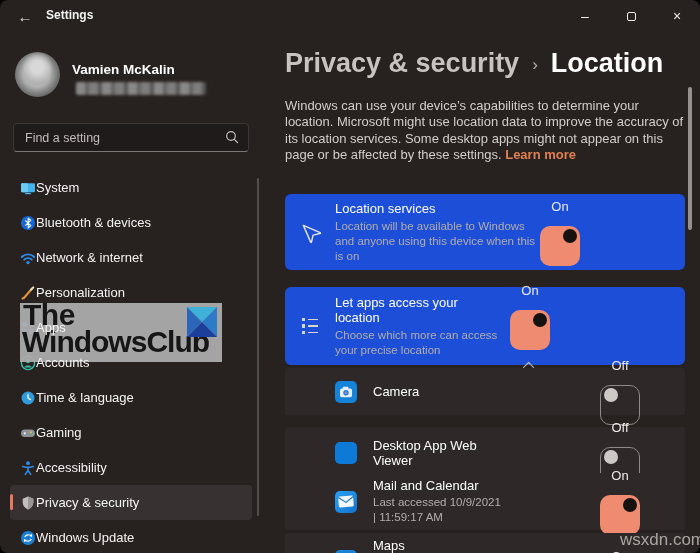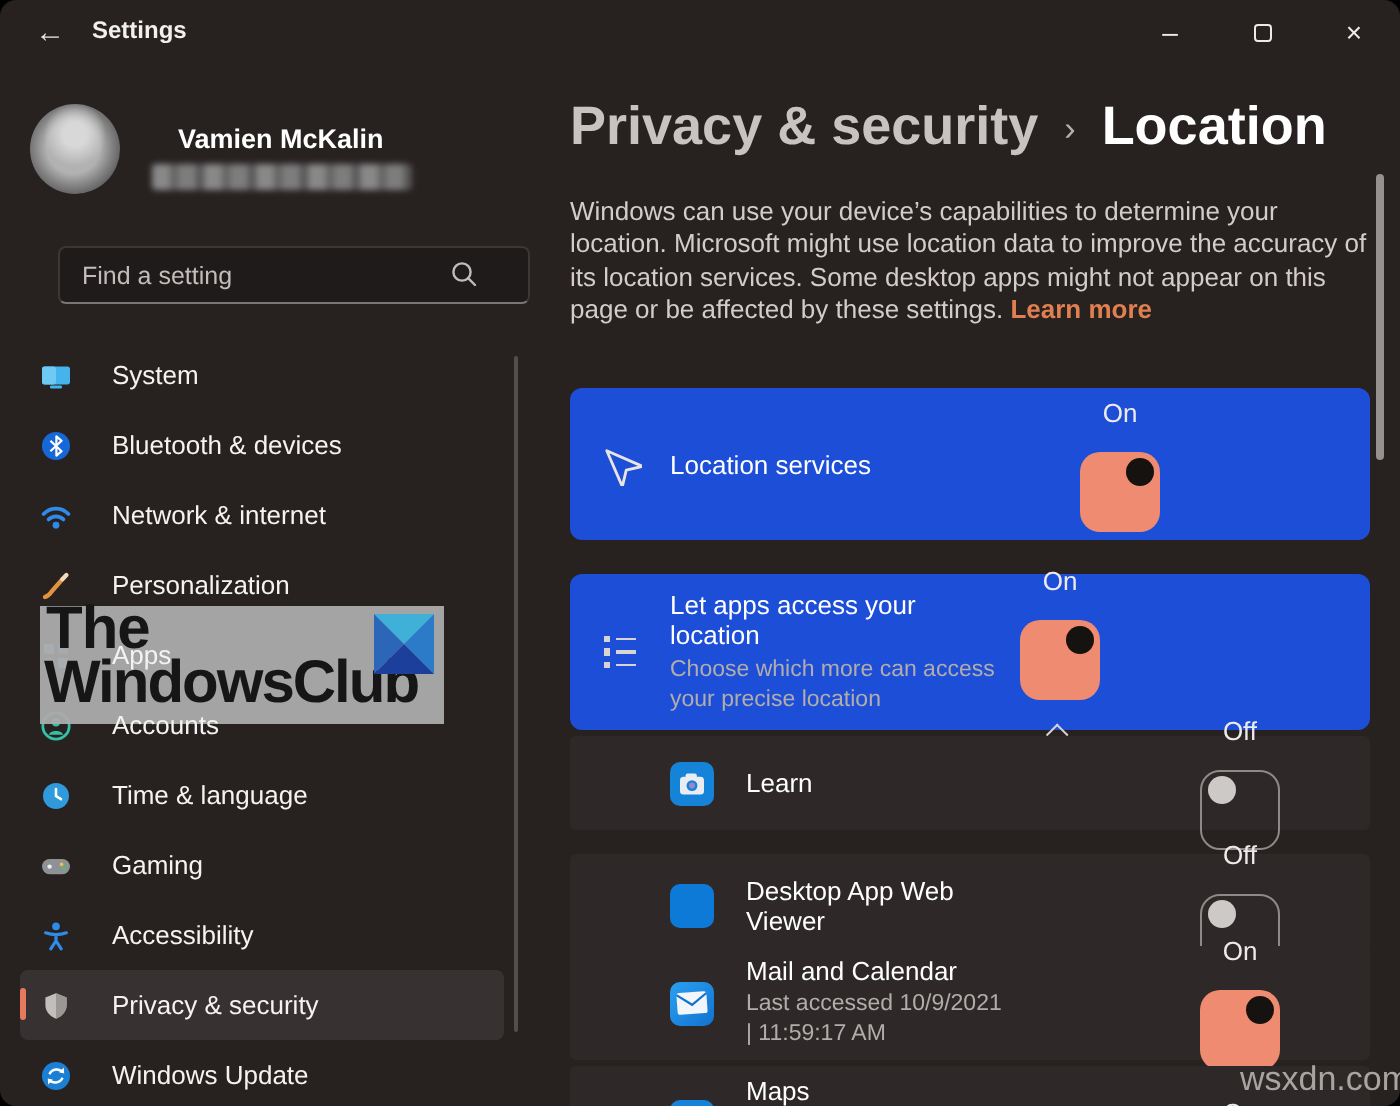--- a/index.html
+++ b/index.html
@@ -13,35 +13,35 @@
   .win-controls{position:absolute;right:0;top:0;display:flex;height:32px;}
   .win-btn{width:46px;height:32px;display:flex;align-items:center;justify-content:center;color:#EDEAE8;font-size:14px;}
   .max-glyph{width:9px;height:9px;border:1px solid #EDEAE8;border-radius:2px;display:inline-block;}
 
   
   .sidebar{position:absolute;top:32px;left:0;width:270px;bottom:0;}
   .avatar{position:absolute;left:15px;top:20px;width:45px;height:45px;border-radius:50%;
     background:
       radial-gradient(circle at 50% 34%, #D8D8D8 0 16%, rgba(0,0,0,0) 42%),
       radial-gradient(circle at 48% 48%, #B2B2B2 0 40%, #848484 58%, #555 78%, #3B3B3B 100%);}
-  .user-name{position:absolute;left:89px;top:30px;font-size:13.5px;font-weight:700;color:#FFF;}
+  .user-name{position:absolute;left:72px;top:30px;font-size:13.5px;font-weight:700;color:#FFF;}
   .user-email-blur{position:absolute;left:76px;top:50px;width:130px;height:13px;border-radius:2px;
     background:repeating-linear-gradient(90deg,#9B9B9B 0 9px,#6F6F6F 9px 13px,#8E8E8E 13px 22px,#606060 22px 26px);
     filter:blur(1.6px);opacity:.85;}
   .search-wrap{position:absolute;left:13px;top:91px;width:236px;height:29px;}
-  .search-input{width:100%;height:100%;background:#1F1B1A;border:1px solid #3B3736;border-bottom-color:#7A7674;border-radius:4px;color:#E6E2E0;font-size:12.5px;padding:0 30px 0 11px;outline:none;font-family:"Liberation Sans",sans-serif;margin-left:16px;}
+  .search-input{width:100%;height:100%;background:#1F1B1A;border:1px solid #3B3736;border-bottom-color:#7A7674;border-radius:4px;color:#E6E2E0;font-size:12.5px;padding:0 30px 0 11px;outline:none;font-family:"Liberation Sans",sans-serif;}
   .search-input::placeholder{color:#C2BDBB;}
   .search-ic{position:absolute;right:10px;top:7px;}
 
   .nav{position:absolute;left:0;top:138px;width:262px;}
   .nav-item{position:relative;height:35px;margin:0 10px;display:flex;align-items:center;border-radius:4px;cursor:pointer;}
   .nav-item.sel{background:#373231;}
   .accent-bar{position:absolute;left:0;top:9px;width:3px;height:16px;border-radius:2px;background:#E8795F;}
   .nav-ic{width:16px;height:16px;margin-left:10px;display:flex;align-items:center;justify-content:center;flex:0 0 16px;}
-  .nav-lbl{margin-left:20px;font-size:13px;color:#F5F3F2;position:relative;z-index:25;white-space:nowrap;}
+  .nav-lbl{font-size:13px;color:#F5F3F2;position:relative;z-index:25;white-space:nowrap;}
   .side-scroll{position:absolute;left:257px;top:146px;width:2px;height:338px;background:#524E4C;border-radius:1px;}
 
   
   .main{position:absolute;left:285px;top:32px;width:415px;bottom:0;}
   .crumbs{position:absolute;left:0;top:16px;display:flex;align-items:center;white-space:nowrap;}
   .crumb-parent{font-size:27px;font-weight:700;color:#C8C3C1;}
   .crumb-sep{font-size:17px;color:#B5B0AE;margin:2px 13px 0 13px;}
   .crumb-current{font-size:27px;font-weight:700;color:#FFFFFF;}
   .intro{position:absolute;left:0;top:66px;width:399px;font-size:13px;line-height:16.3px;color:#D2CDCB;}
   .learn-more{color:#E08050;font-weight:700;cursor:pointer;}
@@ -240,20 +240,21 @@
     <div class="intro"><span>Windows can use your device’s capabilities to determine your location. Microsoft might use location data to improve the accuracy of its location services. Some desktop apps might not appear on this page or be affected by these settings. </span><span class="learn-more">Learn more</span></div>
 
     <div class="card" style="top:162px;height:76px;">
       <div class="ic-col">
         <svg width="22" height="22" viewBox="0 0 20 20">
             <polygon points="10,1.5 16.5,18 10,14 3.5,18" fill="none" stroke="#E8E4E2" stroke-width="1.3" stroke-linejoin="round" transform="rotate(-45 10 10)"></polygon>
           </svg>
       </div>
       <div class="txt" style="max-width:205px;">
         <div class="t">Location services</div>
+        <div class="s">Location will be available to Windows and anyone using this device when this is on</div>
       </div>
       <div class="controls">
         <span class="state-lbl">On</span>
         <span class="toggle on">
             <span class="knob"></span>
           </span>
       </div>
     </div>
 
     <div class="card" style="top:255px;height:78px;">
@@ -289,21 +290,21 @@
     <div class="approw" style="top:336px;height:47px;">
       <span class="app-ic" style="background:#1583D8;">
         <svg width="18" height="16" viewBox="0 0 22 20">
             <rect x="7" y="3.5" width="7" height="3.5" rx="1.2" fill="#E9EDF3"></rect>
             <rect x="3.5" y="5.5" width="15" height="11" rx="2.2" fill="#E9EDF3"></rect>
             <circle cx="11" cy="11" r="3.4" fill="#1583D8"></circle>
             <circle cx="11" cy="11" r="1.9" fill="#9A86C8"></circle>
           </svg>
       </span>
       <div class="nm-col">
-          <div class="nm">Learn</div>
+          <div class="nm">Camera</div>
         </div>
       <div class="controls">
         <span class="state-lbl">Off</span>
         <span class="toggle off">
             <span class="knob"></span>
           </span>
       </div>
     </div>
 
     <div class="approw" style="top:395px;height:52px;">

